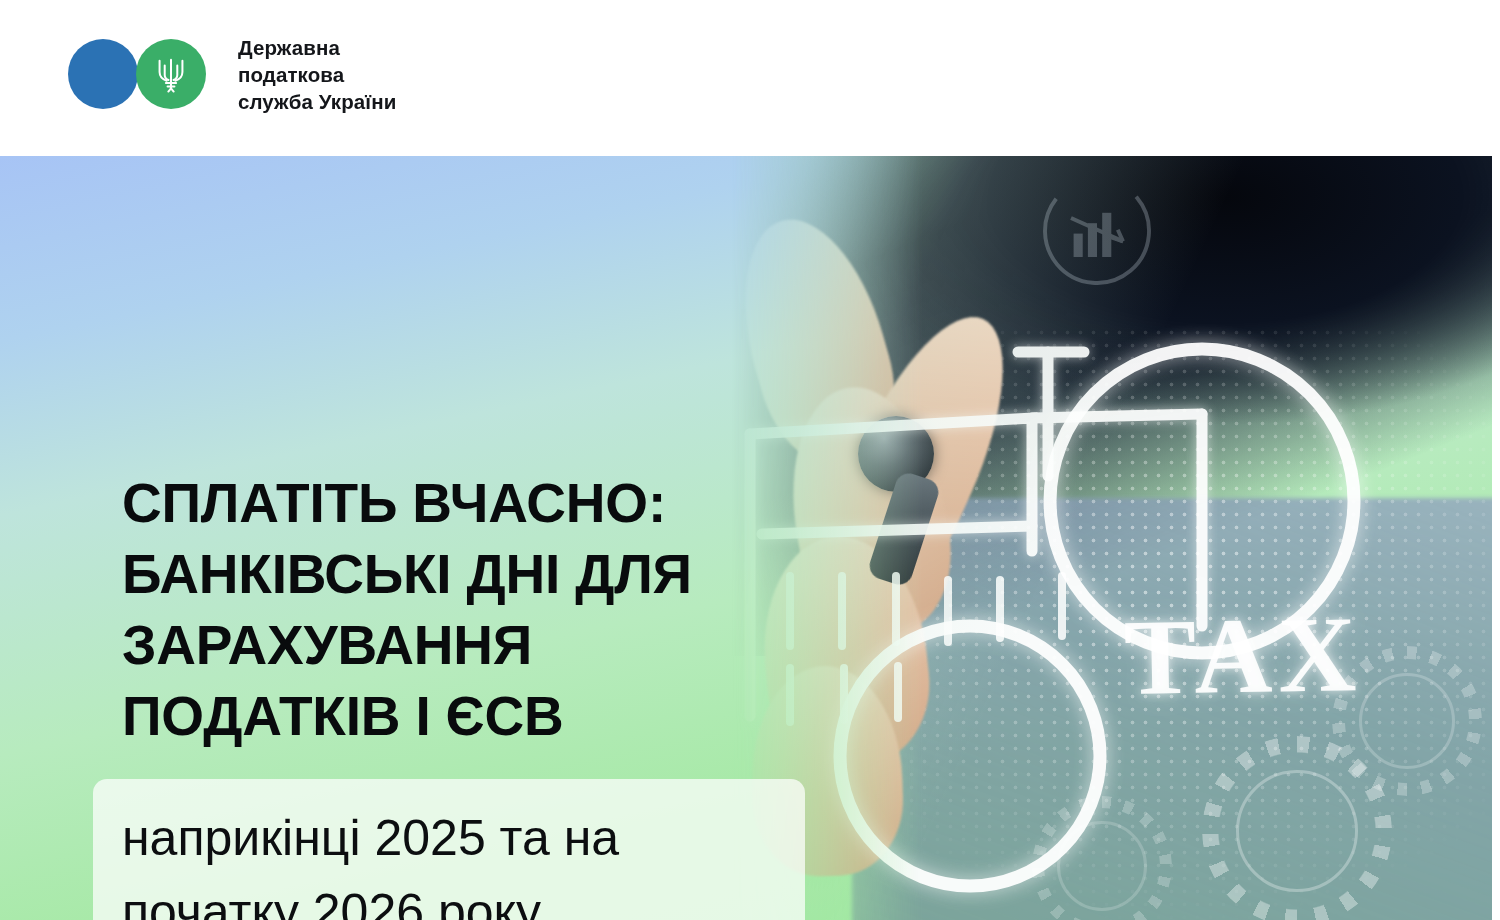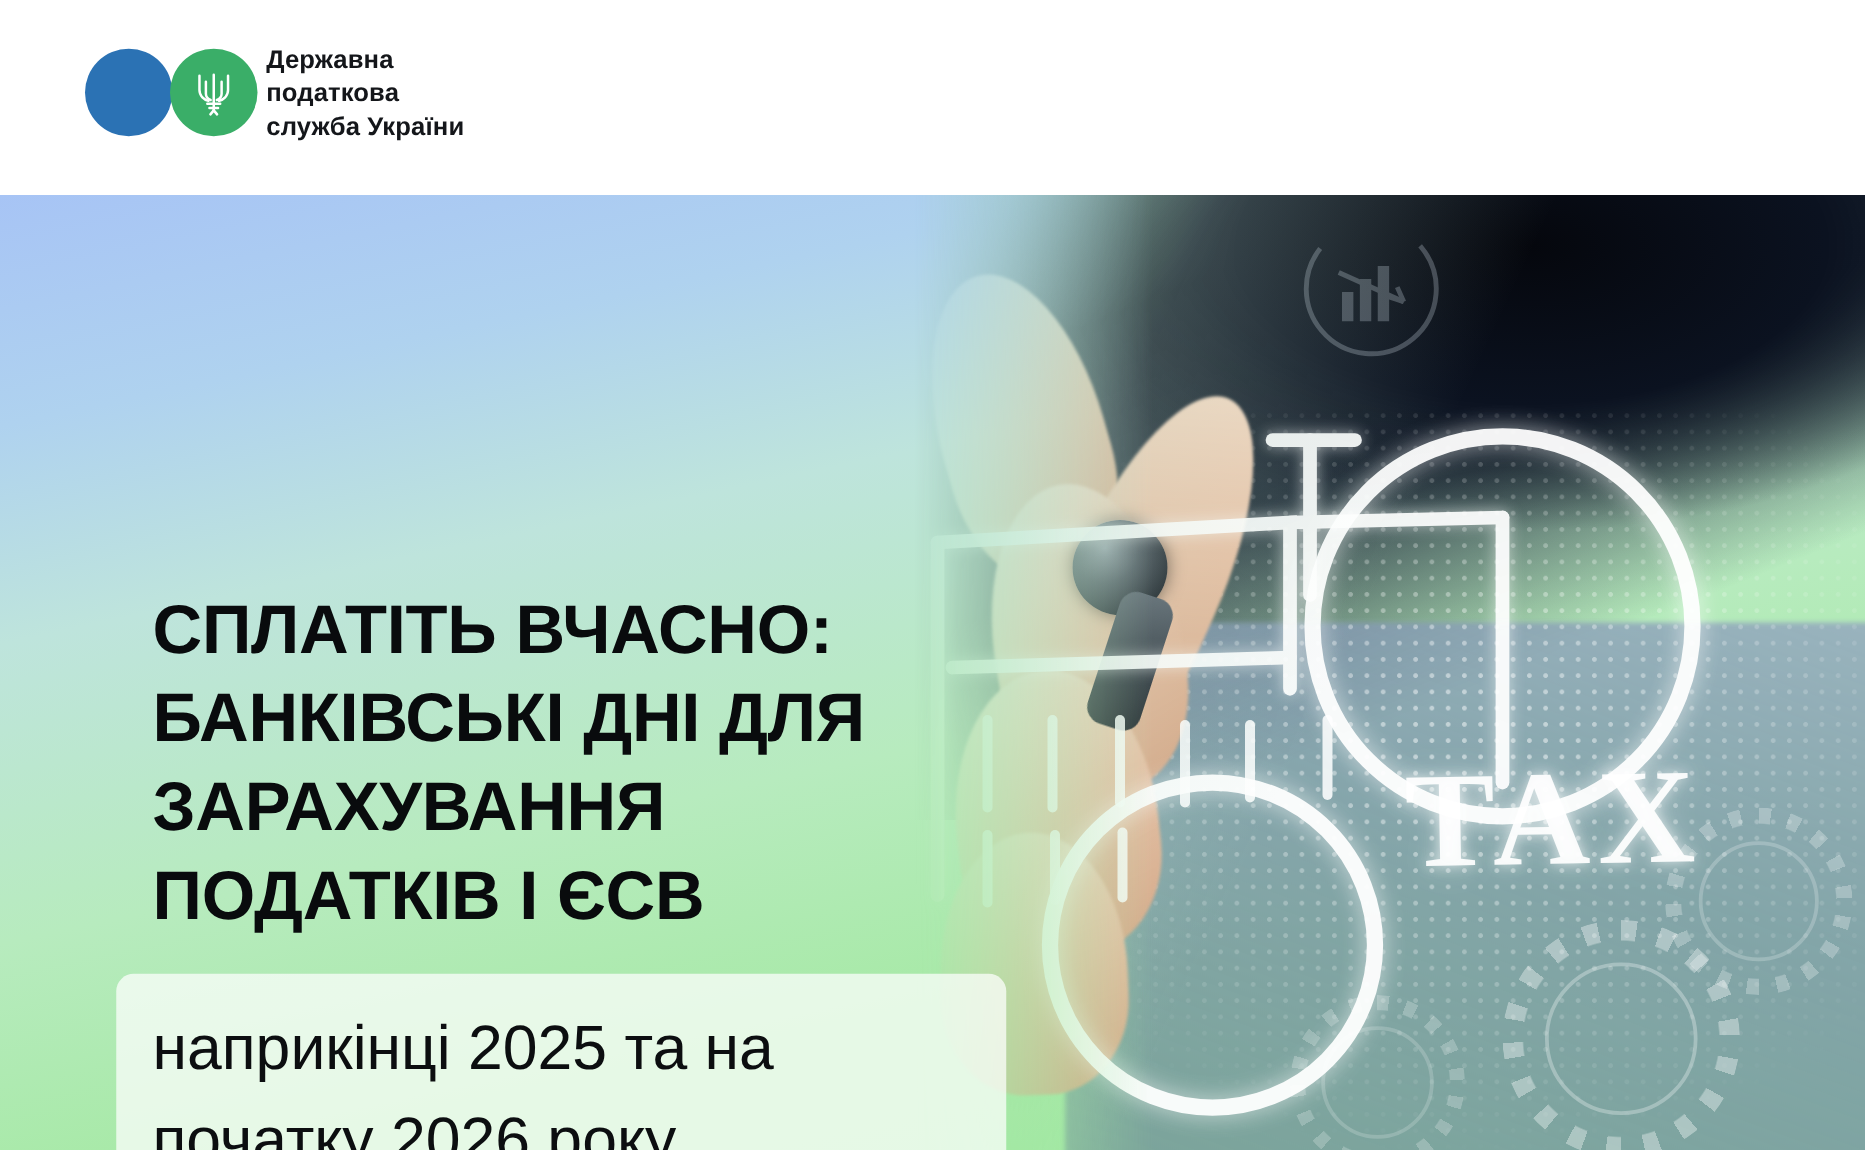--- a/index.html
+++ b/index.html
@@ -56,21 +56,21 @@
     position: absolute;
     left: 68px; top: 0;
     width: 70px; height: 70px;
     display: flex;
     align-items: center;
     justify-content: center;
   }
   .trident-wrap svg { width: 34px; height: 40px; display: block; }
 
   .brand-text {
-    margin-left: 7px;
+    margin-left: 32px;
     font-size: 20.5px;
     font-weight: 700;
     line-height: 27px;
     color: #14161a;
     letter-spacing: .1px;
     white-space: pre-line;
   }
 
   
   .hero {

